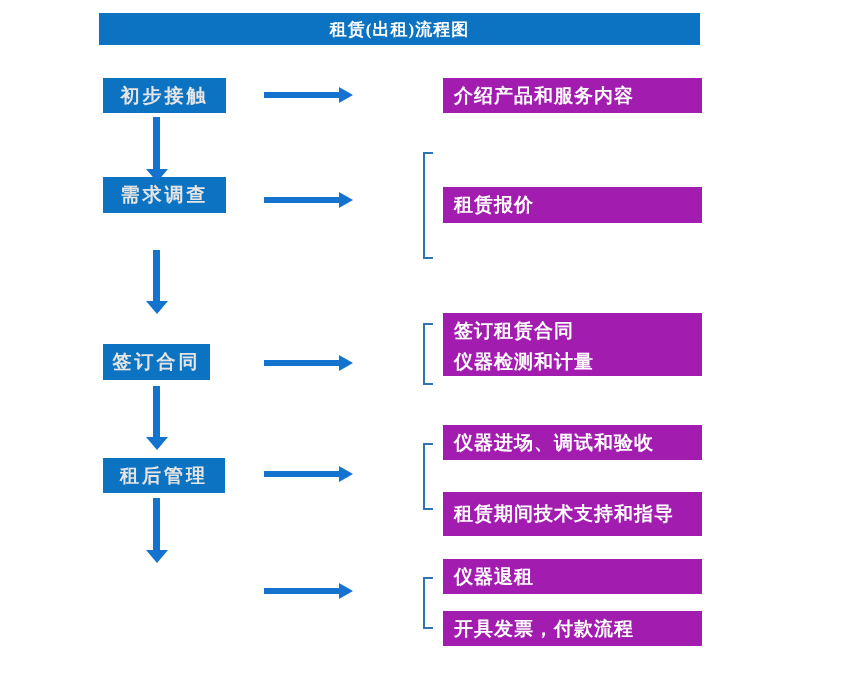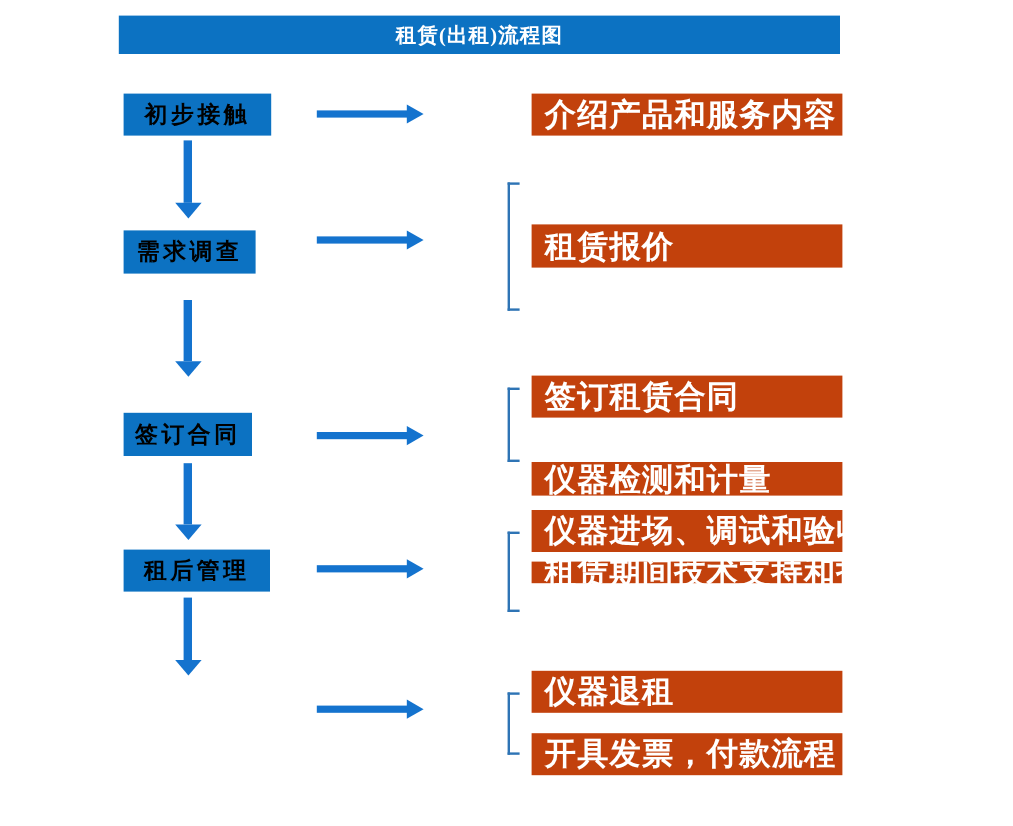--- a/index.html
+++ b/index.html
@@ -6,27 +6,27 @@
   .canvas{
     position:relative;width:844px;height:688px;background:#ffffff;overflow:hidden;
     font-family:"Liberation Serif","DejaVu Serif",serif;
   }
   .title-bar{
     position:absolute;left:99px;top:13px;width:601px;height:32px;
     background:#0C72C2;color:#ffffff;font-weight:bold;font-size:17px;letter-spacing:1px;
     display:flex;align-items:center;justify-content:center;
   }
   .lbox{
-    position:absolute;background:#0C72C2;color:#000000;font-weight:bold;
+    position:absolute;background:#0C72C2;color:#e5e5e5;font-weight:bold;
     font-size:19px;letter-spacing:3px;
     display:flex;align-items:center;justify-content:center;
   }
   .rbox{
-    position:absolute;left:443px;width:259px;background:#c2410c;color:#ffffff;font-weight:bold;
-    font-size:26px;letter-spacing:1px;box-sizing:border-box;padding-left:11px;
+    position:absolute;left:443px;width:259px;background:#a21caf;color:#ffffff;font-weight:bold;
+    font-size:19px;letter-spacing:1px;box-sizing:border-box;padding-left:11px;
     display:flex;align-items:center;justify-content:flex-start;white-space:nowrap;
   }
   .harrow{position:absolute;left:264px;width:89px;height:16px;}
   .h-shaft{position:absolute;left:0;top:5px;width:76px;height:6px;background:#1473CE;}
   .h-head{position:absolute;right:0;top:0;width:0;height:0;
     border-top:8px solid transparent;border-bottom:8px solid transparent;border-left:14px solid #1473CE;}
   .varrow{position:absolute;left:146px;width:22px;}
   .v-shaft{position:absolute;left:7px;top:0;width:7px;background:#1473CE;}
   .v-head{position:absolute;bottom:0;left:0;width:0;height:0;
     border-left:11px solid transparent;border-right:11px solid transparent;border-top:13px solid #1473CE;}
@@ -36,21 +36,21 @@
   }
 </style>
 </head>
 <body>
 
 <div class="canvas">
 
   <div class="title-bar">租赁(出租)流程图</div>
 
   <div class="lbox" style="left:103px;top:78px;width:123px;height:35px">初步接触</div>
-  <div class="lbox" style="left:103px;top:192px;width:110px;height:36px">需求调查</div>
+  <div class="lbox" style="left:103px;top:177px;width:123px;height:36px">需求调查</div>
   <div class="lbox" style="left:103px;top:344px;width:107px;height:36px">签订合同</div>
   <div class="lbox" style="left:103px;top:458px;width:122px;height:35px">租后管理</div>
 
   <div class="varrow" style="top:117px;height:65px">
     <div class="v-shaft" style="height:52px"></div>
     <div class="v-head"></div>
   </div>
   <div class="varrow" style="top:250px;height:64px">
     <div class="v-shaft" style="height:51px"></div>
     <div class="v-head"></div>
@@ -86,19 +86,19 @@
   </div>
 
   <div class="bracket" style="top:152px;height:107px"></div>
   <div class="bracket" style="top:323px;height:62px"></div>
   <div class="bracket" style="top:443px;height:67px"></div>
   <div class="bracket" style="top:577px;height:52px"></div>
 
   <div class="rbox" style="top:78px;height:35px">介绍产品和服务内容</div>
   <div class="rbox" style="top:187px;height:36px">租赁报价</div>
   <div class="rbox" style="top:313px;height:35px">签订租赁合同</div>
-  <div class="rbox" style="top:385px;height:28px">仪器检测和计量</div>
+  <div class="rbox" style="top:348px;height:28px">仪器检测和计量</div>
   <div class="rbox" style="top:425px;height:35px">仪器进场、调试和验收</div>
-  <div class="rbox" style="top:468px;height:18px">租赁期间技术支持和指导</div>
+  <div class="rbox" style="top:492px;height:44px">租赁期间技术支持和指导</div>
   <div class="rbox" style="top:559px;height:35px">仪器退租</div>
   <div class="rbox" style="top:611px;height:35px">开具发票，付款流程</div>
 
 </div>
 
 </body></html>

